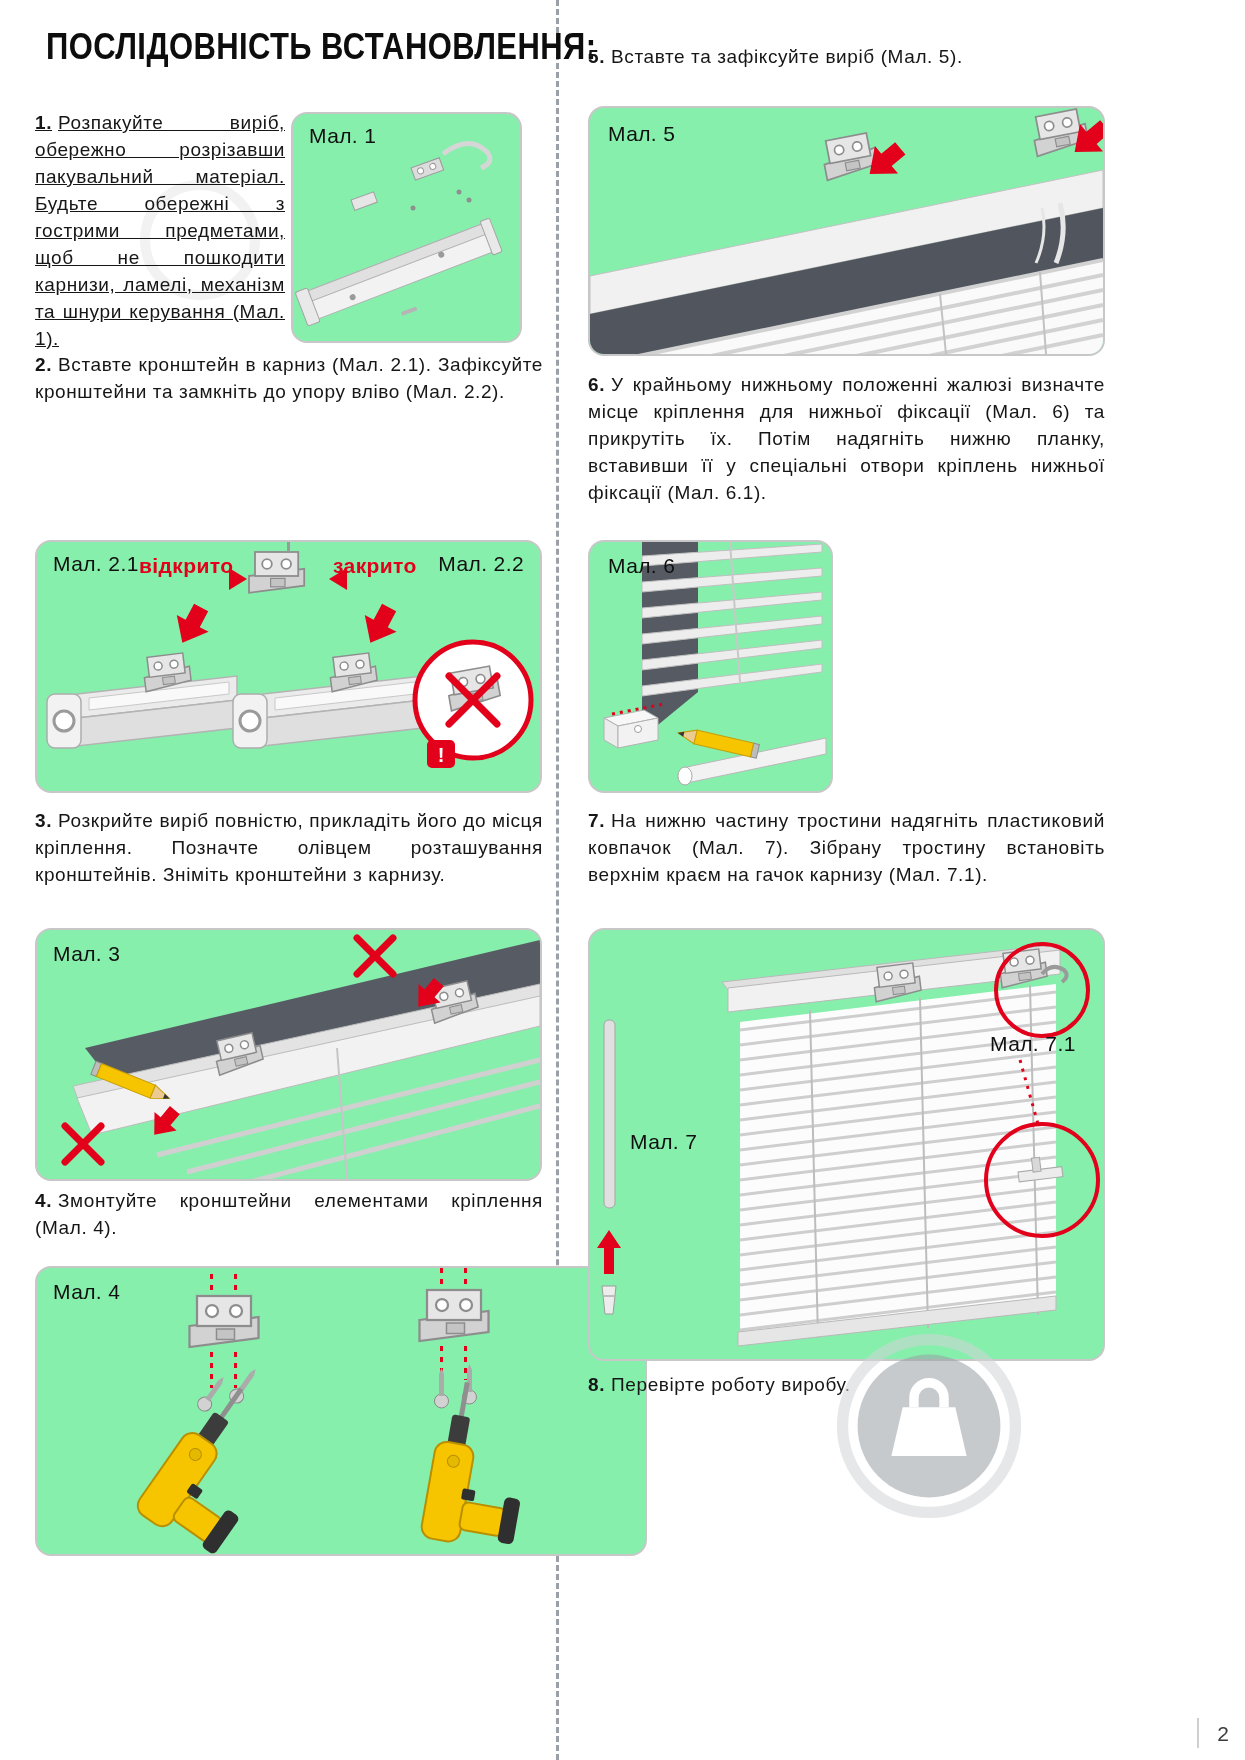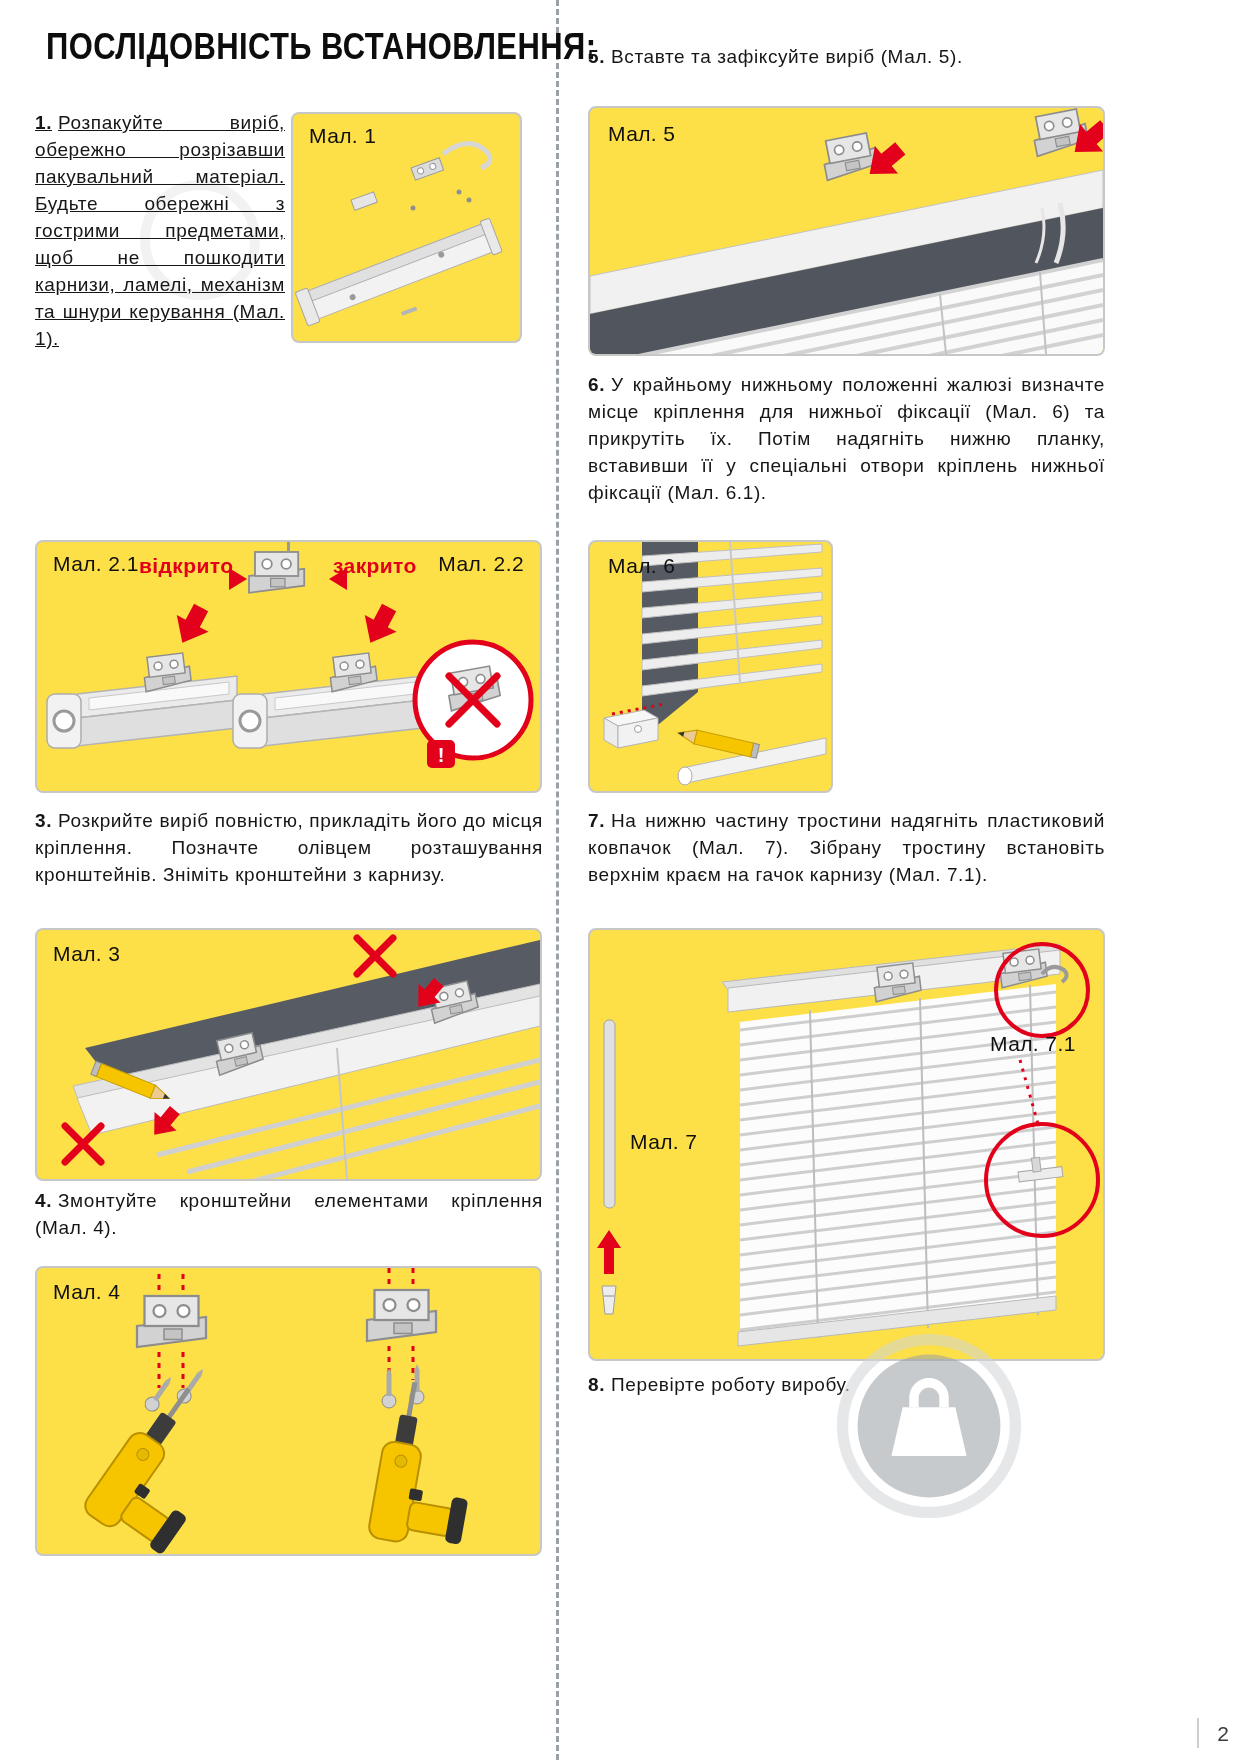--- a/index.html
+++ b/index.html
@@ -10,21 +10,21 @@
   }
   .divider { position:absolute; left:556px; top:0; bottom:0; width:0; border-left:3px dashed #9aa0a6; }
   .title {
     position:absolute; left:46px; top:26px; font-size:36px; font-weight:800;
     white-space:nowrap; transform:scaleX(0.86); transform-origin:left top; color:#0d0d0d;
     letter-spacing:0.5px;
   }
   .step { position:absolute; font-size:19px; line-height:1.42; letter-spacing:0.6px; text-align:justify; }
   .num { font-weight:700; margin-right:6px; }
   .wtitle { font-weight:700; margin-right:4px; }
-  .figure { position:absolute; border:2px solid #c7c7c7; border-radius:8px; background:#fde047; overflow:hidden; }
+  .figure { position:absolute; border:2px solid #c7c7c7; border-radius:16px; background:#86efac; overflow:hidden; }
   .figure svg.art { position:absolute; left:0; top:0; width:100%; height:100%; }
   .fig-label { position:absolute; font-size:21px; color:#101010; letter-spacing:0.4px; z-index:3; }
   .fig-label.red { color:#e2001a; font-weight:700; }
   .warn-icon {
     display:inline-block; width:19px; height:19px; background:#e2001a; color:#fff;
     font-weight:700; text-align:center; line-height:19px; font-size:14px; border-radius:3px;
     margin-right:7px; vertical-align:-2px; letter-spacing:0;
   }
   .ghost-circle { position:absolute; left:140px; top:180px; width:120px; height:120px;
     border:10px solid #ededed; border-radius:50%; opacity:0.7; z-index:0; }
@@ -110,20 +110,23 @@
         <rect x="198" y="137" width="10" height="36" rx="2" fill="#e9e9e9" stroke="#a5a5a5"></rect>
         <circle cx="52" cy="162" r="3" fill="#9a9a9a"></circle>
         <circle cx="150" cy="154" r="3" fill="#9a9a9a"></circle>
       </g>
       <g transform="translate(108,198) rotate(-20)">
           <rect x="0" y="0" width="16" height="4" fill="#b5b5b5"></rect>
         </g>
     </svg>
   </div>
 
+  <p class="step" style="left:35px; top:352px; width:508px;">
+    <span class="num">2.</span><span>Вставте кронштейн в карниз (Мал. 2.1). Зафіксуйте кронштейни та замкніть до упору вліво (Мал. 2.2).</span>
+  </p>
 
   <div class="figure" style="left:35px; top:540px; width:507px; height:253px;">
     <span class="fig-label" style="left:16px; top:10px;">Мал. 2.1</span>
     <span class="fig-label red" style="left:102px; top:12px;">відкрито</span>
     <span class="fig-label red" style="left:296px; top:12px;">закрито</span>
     <span class="fig-label" style="right:16px; top:10px;">Мал. 2.2</span>
     <svg class="art" viewBox="0 0 503 249">
       <use href="#d-bracket" transform="translate(212,10) scale(1.2)"></use>
       <rect x="250" y="0" width="3" height="10" fill="#9a9a9a"></rect>
       <polygon points="192,26 210,37 192,48" fill="#e2001a"></polygon>
@@ -178,21 +181,21 @@
           <line x1="64" y1="196" x2="28" y2="232"></line>
       </g>
       <use href="#d-arrow" transform="translate(128,172) rotate(40) scale(0.8)"></use>
     </svg>
   </div>
 
   <p class="step" style="left:35px; top:1188px; width:508px;">
     <span class="num">4.</span><span>Змонтуйте кронштейни елементами кріплення (Мал. 4).</span>
   </p>
 
-  <div class="figure" style="left:35px; top:1266px; width:507px; height:290px;padding-left:29px;">
+  <div class="figure" style="left:35px; top:1266px; width:612px; height:290px;padding-left:29px;">
     <span class="fig-label" style="left:16px; top:12px;">Мал. 4</span>
     <svg class="art" viewBox="0 0 503 286">
       <use href="#d-bracket" transform="translate(100,28) scale(1.5)"></use>
       <g stroke="#e2001a" stroke-width="3" stroke-dasharray="5 6">
         <line x1="122" y1="6" x2="122" y2="26"></line>
         <line x1="146" y1="6" x2="146" y2="26"></line>
         <line x1="122" y1="84" x2="122" y2="120"></line>
         <line x1="146" y1="84" x2="146" y2="120"></line>
       </g>
       <use href="#d-screw" transform="translate(118,132) rotate(-55)"></use>

